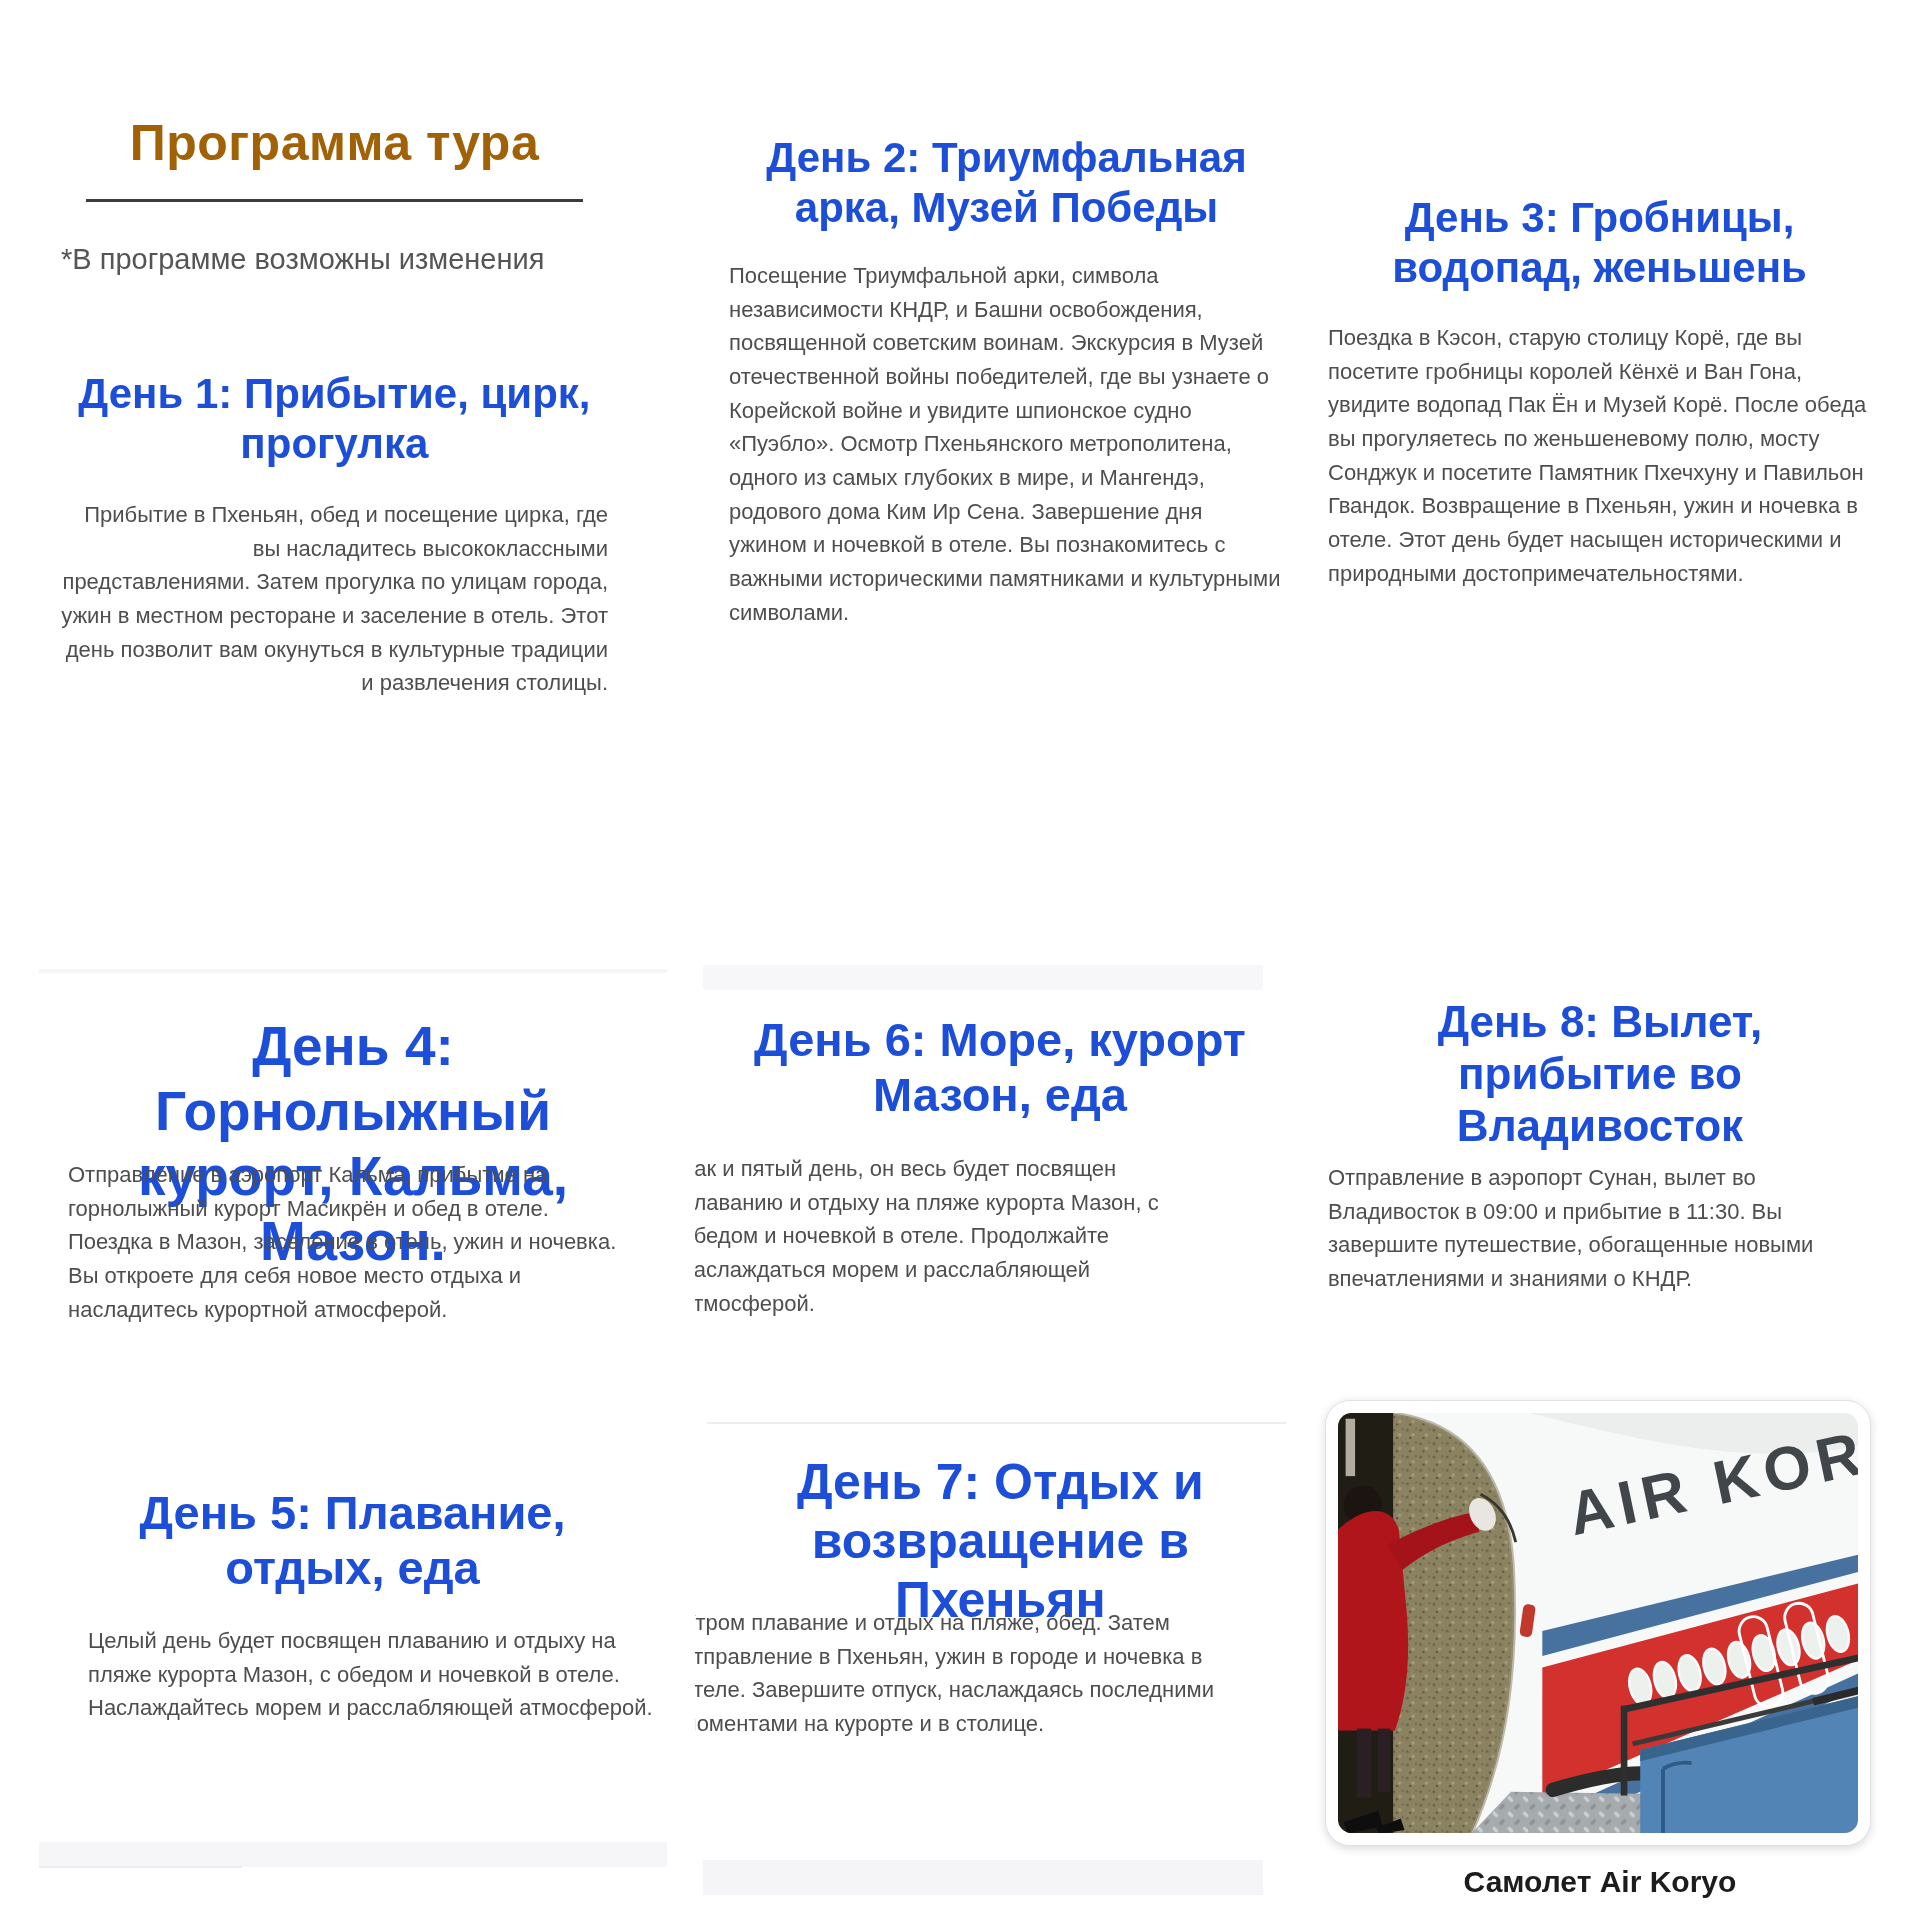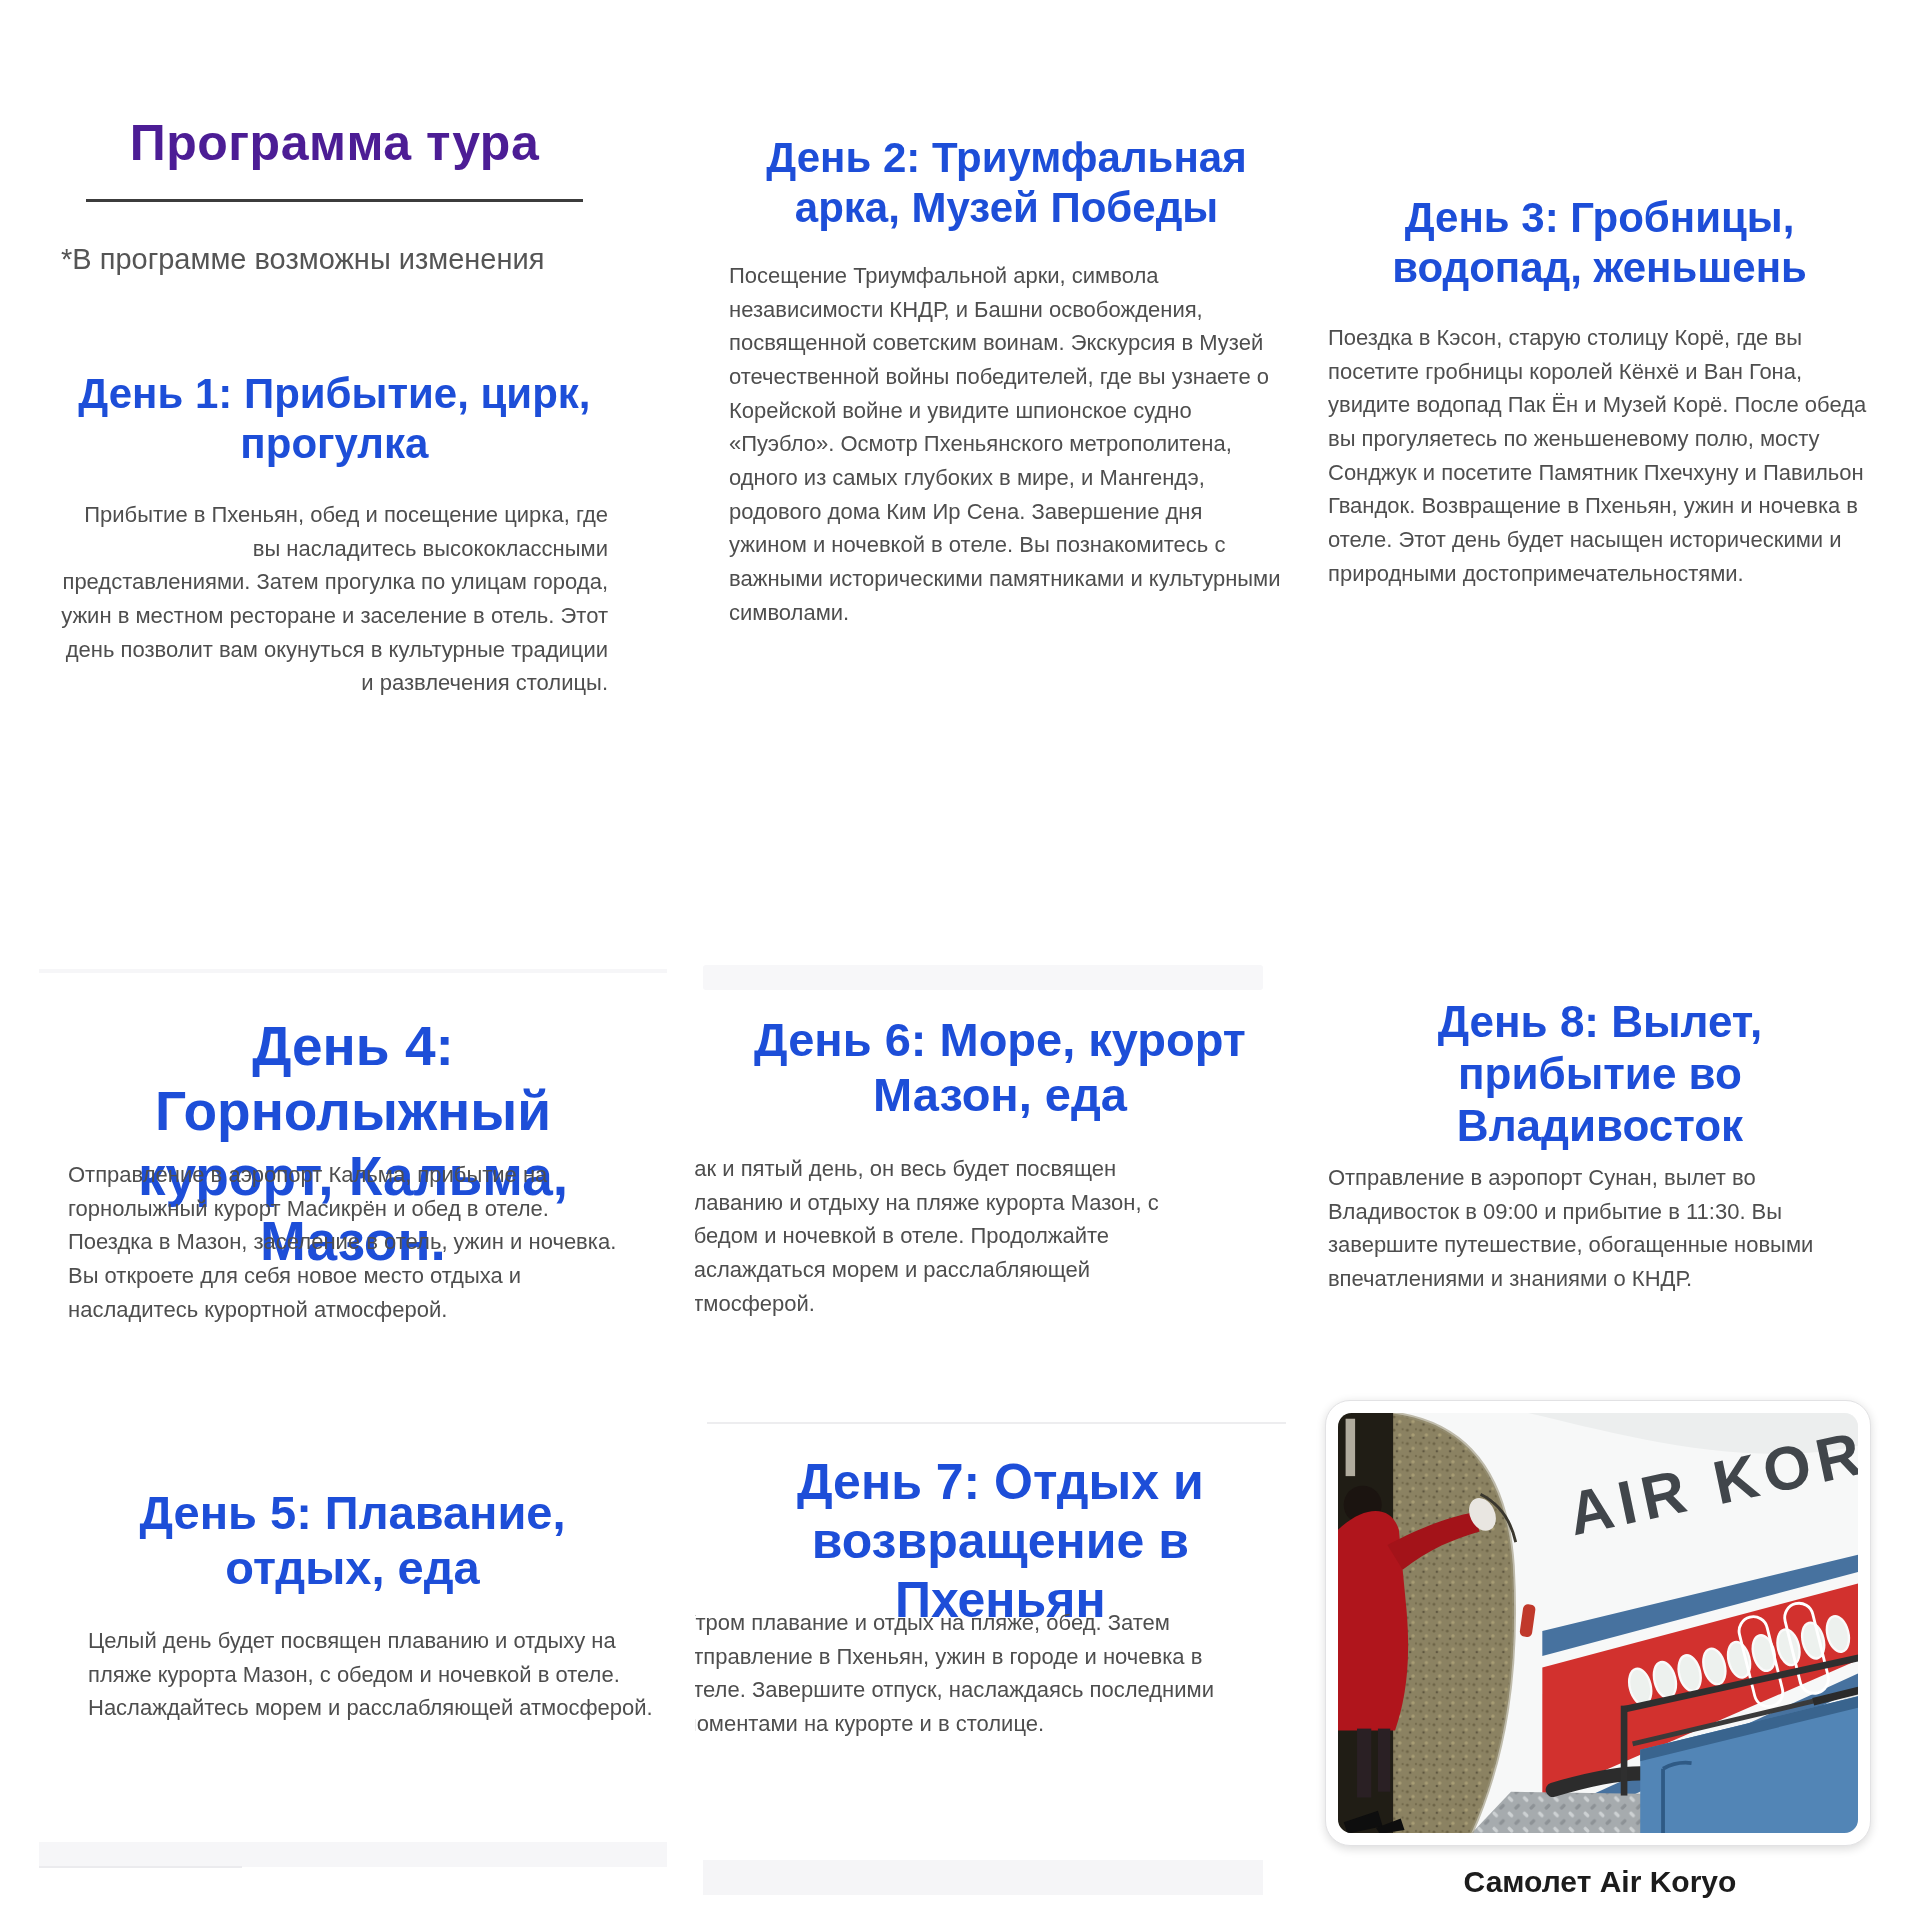--- a/index.html
+++ b/index.html
@@ -5,21 +5,21 @@
   html,body{margin:0;padding:0;}
   body{
     width:1931px;height:1931px;position:relative;overflow:hidden;
     background:#ffffff;
     font-family:"Liberation Sans","DejaVu Sans",sans-serif;
     -webkit-font-smoothing:antialiased;
   }
   .abs{position:absolute;}
   h1,h2,p{margin:0;padding:0;}
   .page-title{
-    font-size:50px;font-weight:bold;color:#4c1d95;text-align:center;
+    font-size:50px;font-weight:bold;color:#a16207;text-align:center;
     letter-spacing:0.5px;
   }
   .title-underline{height:2.9px;background:#3c3c3c;margin:0 auto;width:497px;}
   .note{font-size:29px;color:#555;}
   .day-h{
     font-weight:bold;color:#1d4ed8;text-align:center;line-height:1.18;
     margin:0 auto;
   }
   .h43{font-size:42px;}
   .h47{font-size:55px;}

